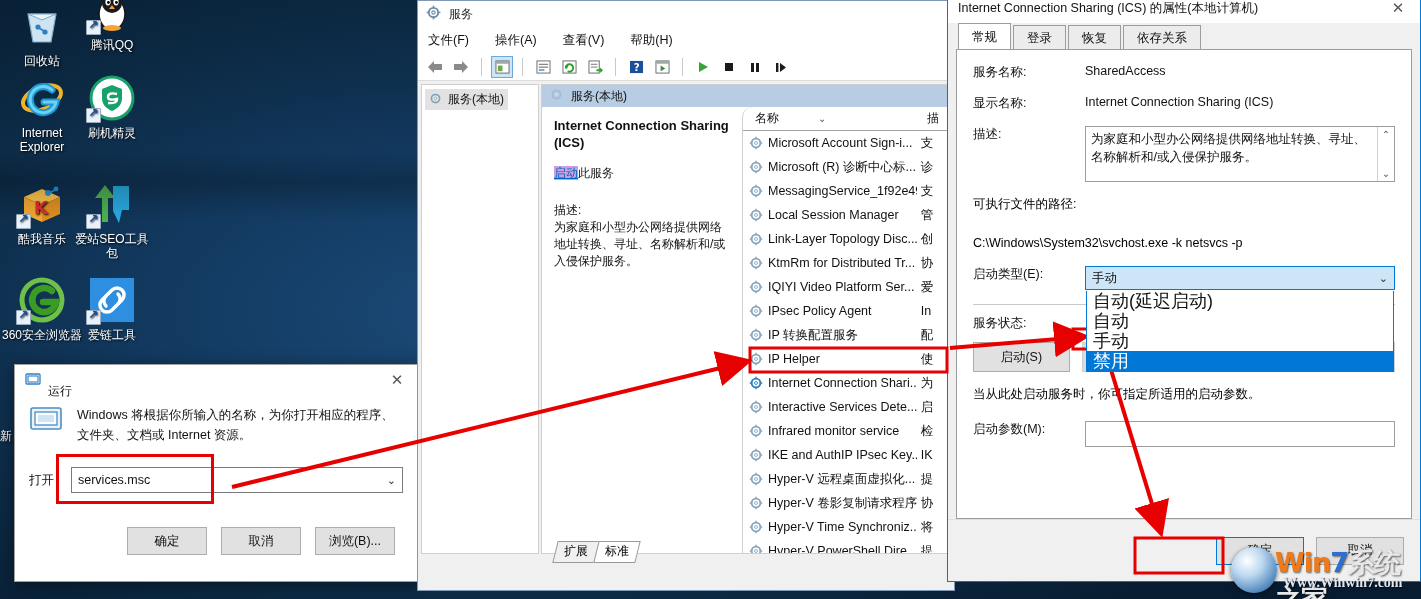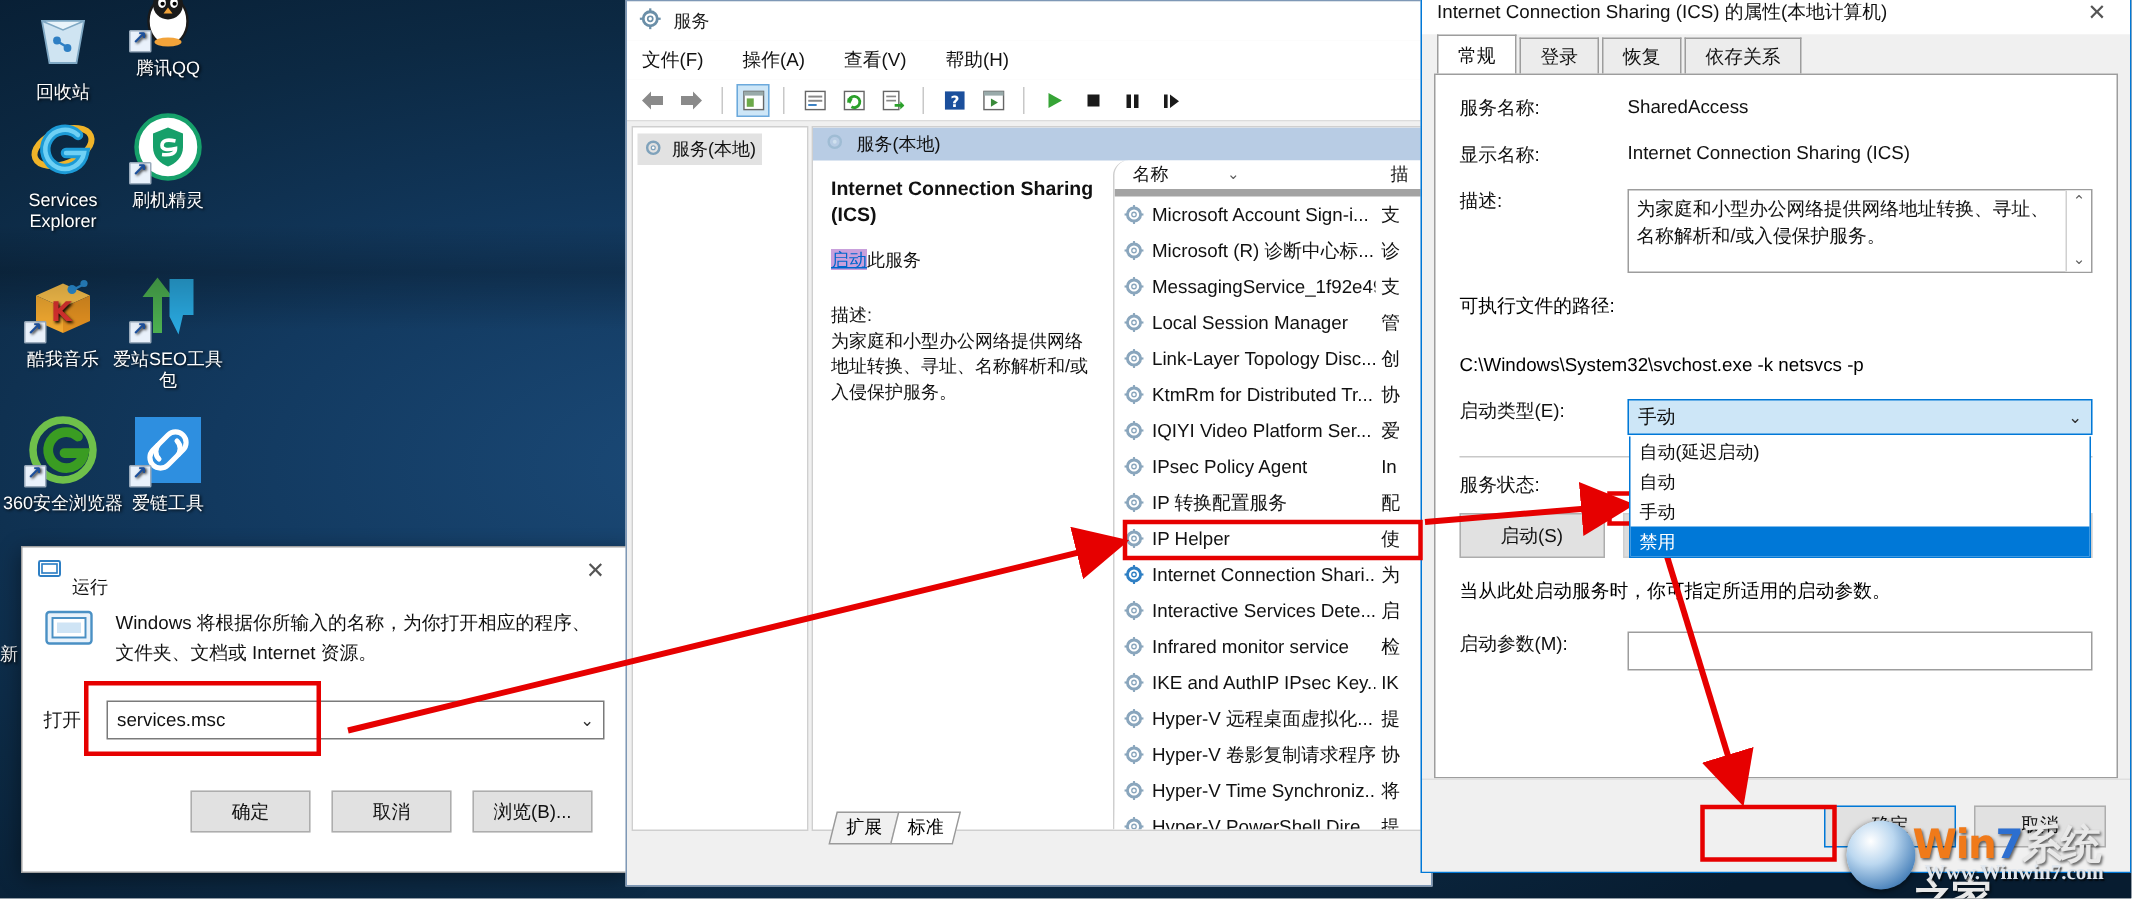--- a/index.html
+++ b/index.html
@@ -82,21 +82,21 @@
   .tree-node{ display:flex; align-items:center; gap:6px; margin:4px 3px; padding:2px 4px; background:#e2e2e2; font-size:12px; color:#111; width:max-content;}
   #svc-right{ flex:1; margin:2px 2px 2px 0; border:1px solid #cfcfcf; background:#fff; position:relative; overflow:hidden;}
   #svc-header{ height:22px; background:#b8cce4; display:flex; align-items:center; padding-left:8px; gap:8px; font-size:12px; color:#111;}
   #svc-cols{ display:flex; position:absolute; left:0; right:0; top:22px; bottom:0; }
   #svc-detail{ width:200px; padding:10px 12px; font-size:12px; color:#111; line-height:17px; }
   .detail-title{ font-weight:bold; font-size:13px; line-height:17px; }
   .detail-link{ color:#0066cc; text-decoration:underline; }
   .detail-link .hl{ background:#c9a0dc; }
   #svc-list{ flex:1; border-left:1px solid #cfcfcf; position:relative;
              background:#fff; border-top-left-radius:10px; overflow:hidden;}
-  #list-head{ height:24px; display:flex; align-items:center; border-bottom:5px solid #a3a3a3; font-size:12px; color:#111;}
+  #list-head{ height:24px; display:flex; align-items:center; border-bottom:1px solid #a3a3a3; font-size:12px; color:#111;}
   .lh-name{ width:178px; padding-left:12px; position:relative; }
   .lh-name .sortcaret{ position:absolute; left:75px; top:3px; color:#5a5a5a; font-size:10px;}
   .lh-desc{ padding-left:6px; }
   .svc-row{ height:24px; display:flex; align-items:center; font-size:12.5px; color:#111; position:relative;}
   .svc-row .nm{ width:178px; padding-left:6px; display:flex; align-items:center; gap:5px;
                 white-space:nowrap; overflow:hidden;}
   .svc-row .ds{ padding-left:4px; white-space:nowrap; overflow:hidden; width:34px; }
   .svc-row.sel .nm { font-weight:normal; }
   #svc-bottom{ position:absolute; left:1px; right:1px; bottom:1px; height:34px; background:#f0f0f0;}
   #svc-tabs{ position:absolute; left:136px; top:-14px; display:flex; font-size:12px;}
@@ -130,21 +130,21 @@
   .descbox .sb{ width:17px; border-left:1px solid #d0d0d0; background:#fff;
                 display:flex; flex-direction:column; justify-content:space-between; align-items:center;
                 color:#606060; font-size:10px; padding:2px 0;}
   .pathlbl{ font-size:12.5px; margin-bottom:23px; }
   .pathval{ font-size:12.5px; margin-bottom:16px; }
   .selcombo{ flex:1; height:24px; border:1px solid #0078d7; background:#cde6f7;
              display:flex; align-items:center; padding:0 6px; font-size:12.5px; position:relative;gap:43px;}
   .selcombo .chev{ margin-left:auto; color:#333; font-size:11px; }
   .dropdown{ position:absolute; left:0; right:0; top:24px; border:1px solid #0078d7;
              border-top:none; background:#fff; z-index:5;}
-  .dd-item{ height:20px; display:flex; align-items:center; padding:0 6px; font-size:12px; color:#111;}
+  .dd-item{ height:20px; display:flex; align-items:center; padding:0 6px; font-size:18px; color:#111;}
   .dd-item.hot{ background:#0078d7; color:#fff; }
   .hr{ height:1px; background:#c8c8c8; margin:14px 0 10px; }
   .btnrow{ display:flex; gap:12px; margin:10px 0 14px; }
   .pbtn{ flex:1; height:30px; background:#e1e1e1; border:1px solid #adadad; font-size:12.5px;
          color:#111; display:flex; align-items:center; justify-content:center;}
   .pbtn.disabled{ color:#9a9a9a; background:#dcdcdc; border-color:#cfcfcf; }
   .note{ font-size:12.5px; margin-bottom:18px; }
   .txtinput{ flex:1; height:26px; border:1px solid #9d9d9d; background:#fff; }
   #props-foot{ position:absolute; left:0; right:0; bottom:0; height:62px; background:#f0f0f0;
                border-top:1px solid #dfdfdf; display:flex; align-items:center; justify-content:flex-end;
@@ -207,21 +207,21 @@
   </div>
 
   <div class="icon-cell" style="left:0px; top:74px;">
     <div class="icon-art">
       <svg width="48" height="48" viewBox="0 0 48 48">
         <ellipse cx="24" cy="24" rx="20" ry="11" transform="rotate(-22 24 24)" fill="none" stroke="#f0b429" stroke-width="4"></ellipse>
         <path d="M34 16 a13 13 0 1 0 4 12 h-12" fill="none" stroke="#1c9ad6" stroke-width="7" stroke-linecap="round"></path>
         <path d="M34 16 a13 13 0 1 0 4 12 h-12" fill="none" stroke="#6fd0f5" stroke-width="3" stroke-linecap="round"></path>
       </svg>
     </div>
-    <div>Services Explorer</div>
+    <div>Internet Explorer</div>
   </div>
 
   <div class="icon-cell" style="left:70px; top:74px;">
     <div class="icon-art">
       <svg width="48" height="48" viewBox="0 0 48 48">
         <circle cx="24" cy="24" r="21" fill="#fff" stroke="#16a06a" stroke-width="3"></circle>
         <path d="M24 11 l10 4 v9 c0 7-5 11-10 13 -5-2-10-6-10-13 v-9 z" fill="#16a06a"></path>
         <path d="M29 20 q-9 -2 -9 3 q0 4 9 2 q0 5 -9 4" fill="none" stroke="#fff" stroke-width="2.4"></path>
       </svg>
       <span class="shortcut-arrow"></span>

